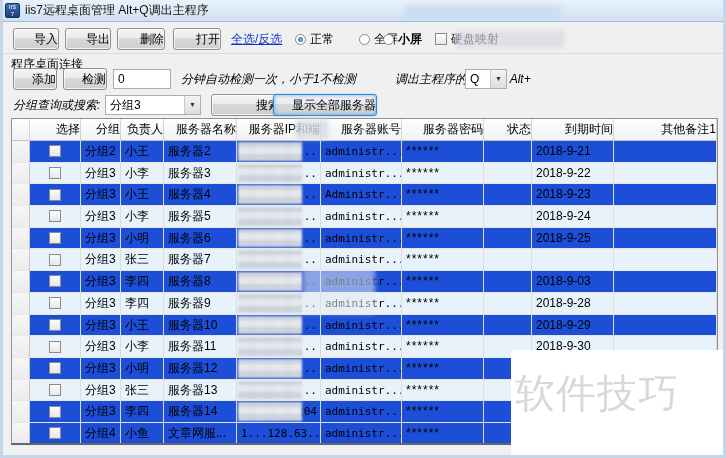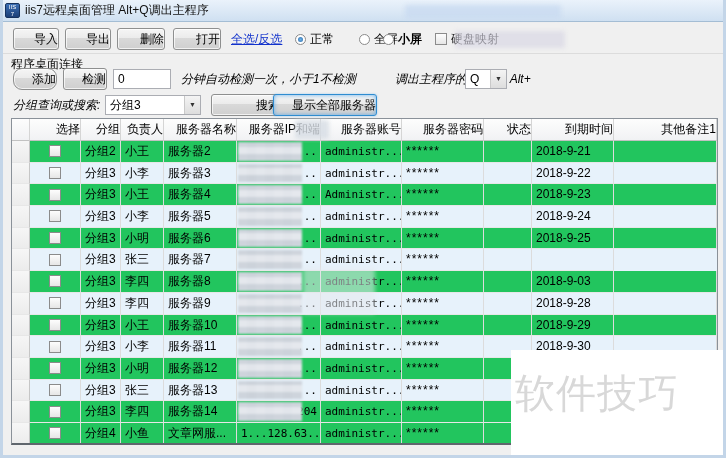--- a/index.html
+++ b/index.html
@@ -36,21 +36,21 @@
                   background:linear-gradient(#f4f4f4,#dddddd); border-left:1px solid #c9c9c9;
                   font-size:7px; color:#333; text-align:center; line-height:18px; }
   .btn.glow { border-color:#2f8cd0; box-shadow:inset 0 0 4px rgba(90,170,235,.9), 0 0 2px rgba(90,170,235,.6); }
   
   .table { position:absolute; left:8px; top:118px; width:707px; height:327px; background:#fff;
            border:1px solid #8a9199; border-bottom:2px solid #5f666d; overflow:hidden; }
   .grid-row { display:grid; grid-template-columns:18px 51px 40px 43px 73px 84px 81px 82px 48px 82px 1fr; }
   .thead { height:22px; }
   .hcell { background:linear-gradient(#fdfdfd,#f1f2f4); border-right:1px solid #d5d5d5; border-bottom:1px solid #c2c2c2;
            font-size:12px; text-align:right; line-height:21px; overflow:hidden; white-space:nowrap; }
-  .trow { height:21.7px; background:#22c55e; }
+  .trow { height:21.7px; background:#1d4ed8; }
   .trow.alt { background:#e7f2fb; }
   .cell { border-right:1px solid #dcdcdc; border-bottom:1px solid #e7e7e7; font-size:12px; line-height:21px;
           padding-left:4px; overflow:hidden; white-space:nowrap; position:relative; color:#000; }
   .rowstrip { background:linear-gradient(#f6f6f6,#ececec); border-right:1px solid #c6c6c6; padding:0; }
   .checkcell { display:flex; align-items:center; justify-content:center; padding:0; }
   .pwd { letter-spacing:1px; }
   .acct { font-family:"DejaVu Sans Mono","Liberation Mono",monospace; font-size:11px; }
   .ipcell { font-family:"DejaVu Sans Mono","Liberation Mono",monospace; font-size:11px; }
   .ip-right { text-align:right; padding-right:3px; }
   .mosaic-cell { position:absolute; left:1px; top:1px; bottom:1px; width:64px;
@@ -99,21 +99,21 @@
     <div class="check-item" style="left:432px;">
       <span class="cb"></span>
       <span>硬盘映射</span>
     </div>
   </div>
   <div class="patch patch-tb"></div>
   <div class="sep"></div>
 
   <div class="grouplabel">程序桌面连接</div>
 
-  <div class="btn" style="left:10px;top:68px;width:44px;border-radius:9px;">添加</div>
+  <div class="btn" style="left:10px;top:68px;width:44px;">添加</div>
   <div class="btn" style="left:60px;top:68px;width:44px;">检测</div>
   <input class="txtinput" style="left: 110px; top: 69px; width: 58px;" value="0">
   <span class="lbl" style="left:178px;top:69px;">分钟自动检测一次，小于1不检测</span>
   <span class="lbl" style="left:392px;top:69px;">调出主程序的快捷键: Alt+</span>
   <div class="combo" style="left:462px;top:69px;width:42px;">
     <span>Q</span>
     <span class="arrow">▼</span>
   </div>
 
   <span class="lbl" style="left:10px;top:95px;">分组查询或搜索:</span>

